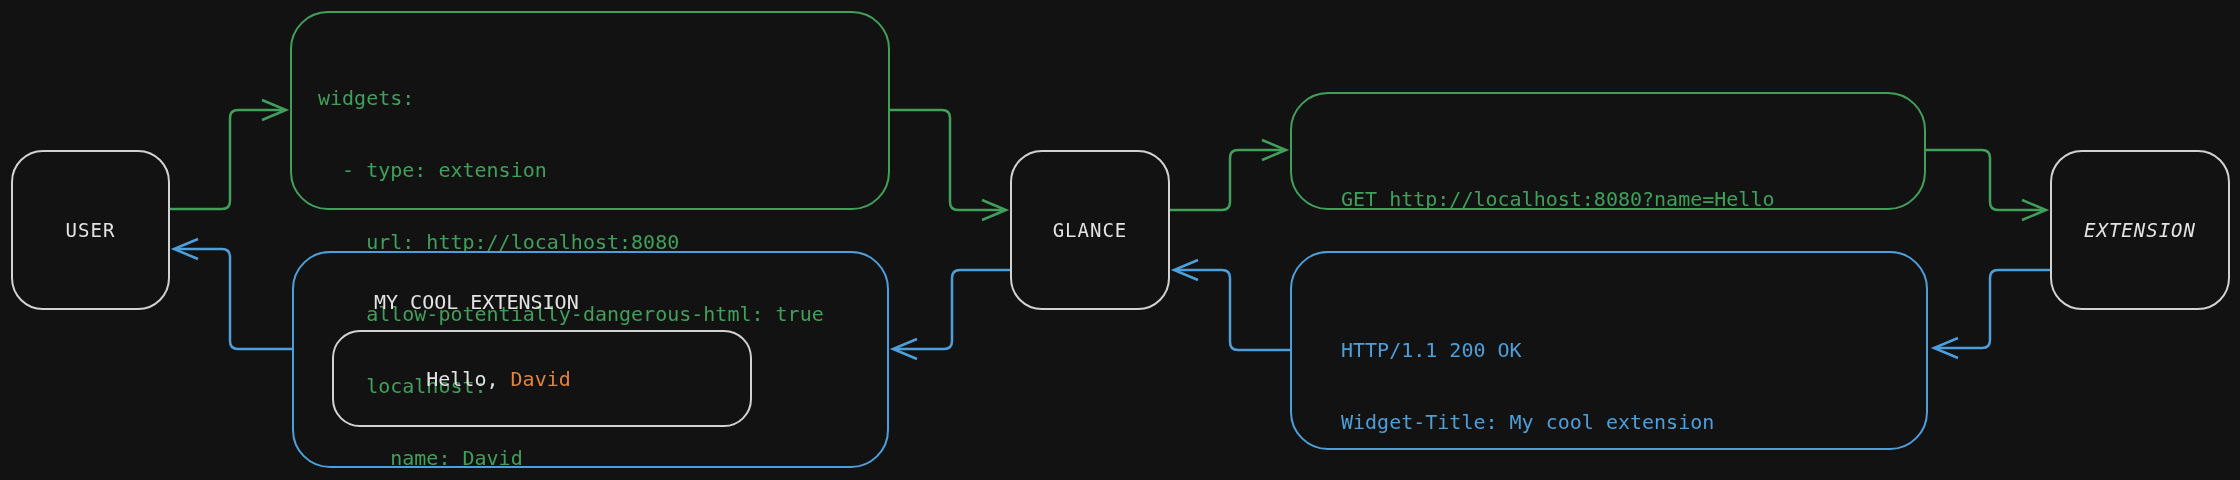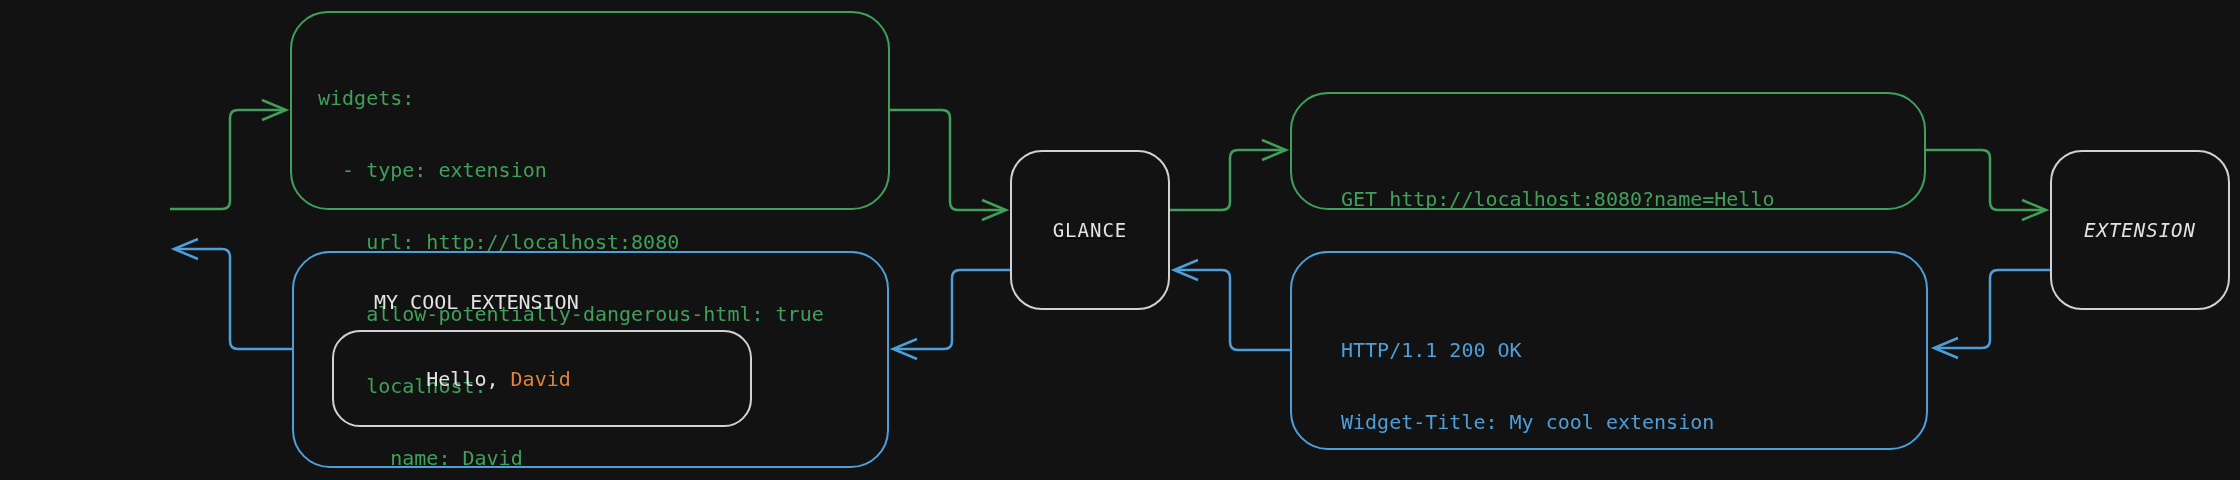--- a/index.html
+++ b/index.html
@@ -26,21 +26,21 @@
   .code{position:absolute;color:var(--green);font-size:20px;line-height:24px;white-space:pre;}
   .code .line{min-height:24px;}
   .code.blue-text{color:var(--blue);}
   #config-box{left:290px;top:11px;width:600px;height:199px;}
   #config-code{left:318px;top:38px;}
   #request-box{left:1290px;top:92px;width:636px;height:118px;}
   #request-code{left:1341px;top:139px;}
   #response-box{left:1290px;top:251px;width:638px;height:199px;}
   #response-code{left:1341px;top:290px;}
   #node-user{left:11px;top:150px;width:159px;height:160px;}
-  #node-glance{left:1010px;top:150px;width:160px;height:160px;text-decoration:underline;}
+  #node-glance{left:1010px;top:150px;width:160px;height:160px;}
   #node-extension{left:2050px;top:150px;width:180px;height:160px;font-style:italic;}
   #widget-box{left:292px;top:251px;width:597px;height:217px;}
   #widget-title{position:absolute;left:350px;top:290px;color:var(--text-light);font-size:20px;line-height:24px;white-space:pre;padding-left:24px;}
   #widget-inner{left:332px;top:330px;width:420px;height:97px;border-radius:28px;display:flex;align-items:center;}
   #widget-greeting{padding-left:20px;font-size:20px;color:var(--text-light);white-space:pre;}
   #widget-greeting .name{color:var(--orange);}
   svg.connectors{position:absolute;left:0;top:0;width:2240px;height:480px;}
   svg .wire{fill:none;stroke-width:2.5px;}
   svg .g{stroke:var(--green);}
   svg .b{stroke:var(--blue);}
@@ -86,20 +86,23 @@
       <path class="wire b" d="M 1010 270 H 960 Q 952 270 952 278 V 341 Q 952 349 944 349 H 895"></path>
       <polyline class="wire b" points="917,339 893,349 917,359"></polyline>
     </g>
 
     <g>
       <path class="wire b" d="M 292 349 H 238 Q 230 349 230 341 V 257 Q 230 249 222 249 H 176"></path>
       <polyline class="wire b" points="198,239 174,249 198,259"></polyline>
     </g>
   </svg>
 
+  <div class="box node" id="node-user">
+    <span class="node-label">USER</span>
+  </div>
   <div class="box node" id="node-glance">
     <span class="node-label">GLANCE</span>
   </div>
   <div class="box node" id="node-extension">
     <span class="node-label">EXTENSION</span>
   </div>
 
   <div class="box green" id="config-box"></div>
   <div class="code" id="config-code">
     <div class="line">widgets:</div>

